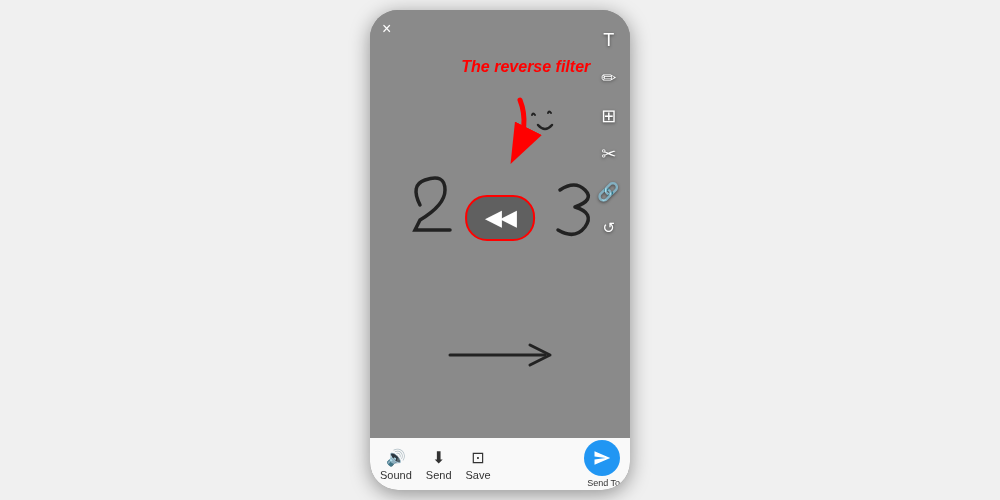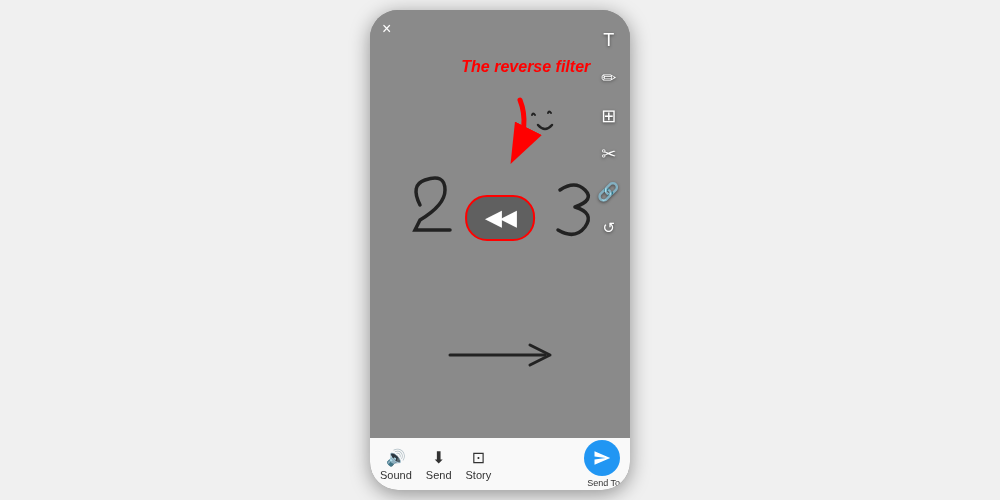--- a/index.html
+++ b/index.html
@@ -243,21 +243,21 @@
         <span class="bottom-action-label">Sound</span>
       </div>
 
       <div class="bottom-action">
         <span class="bottom-action-icon">⬇</span>
         <span class="bottom-action-label">Send</span>
       </div>
 
       <div class="bottom-action">
         <span class="bottom-action-icon">⊡</span>
-        <span class="bottom-action-label">Story</span>
+        <span class="bottom-action-label">Save</span>
       </div>
     </div>
 
     <div class="send-to-wrapper">
       <div class="send-to-btn">
         <svg width="18" height="18" viewBox="0 0 24 24" fill="white">
           <path d="M2,21L23,12L2,3V10L17,12L2,14V21Z"></path>
         </svg>
       </div>
       <span class="send-to-label">Send To</span>

